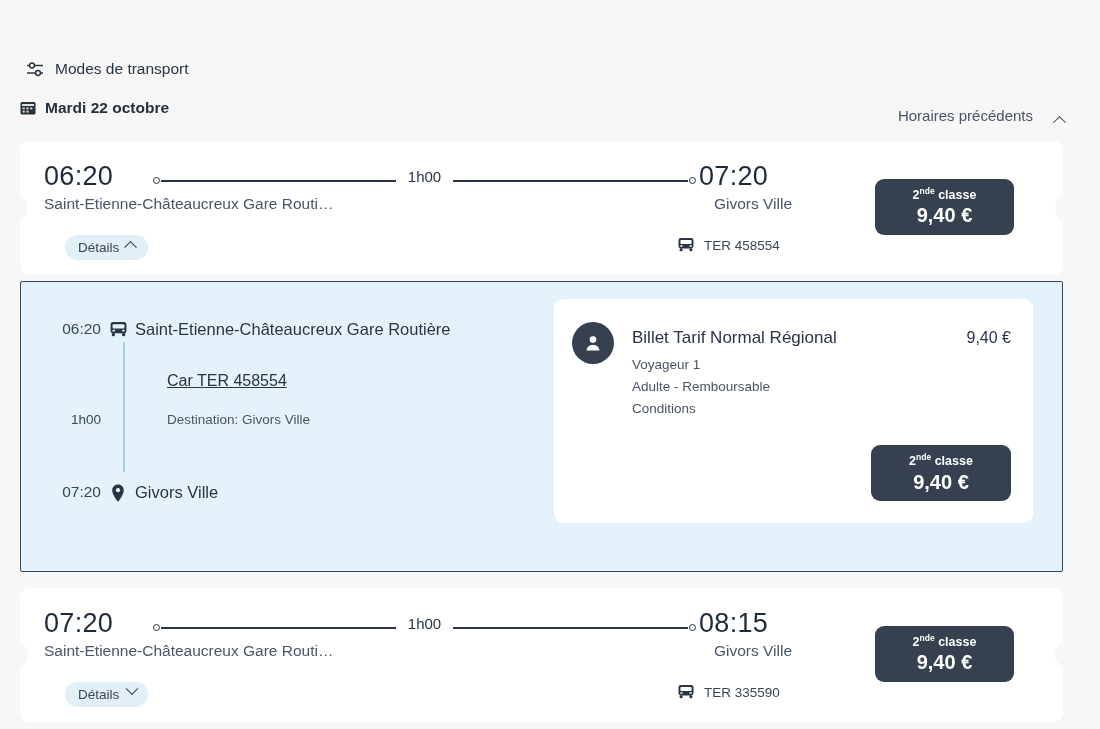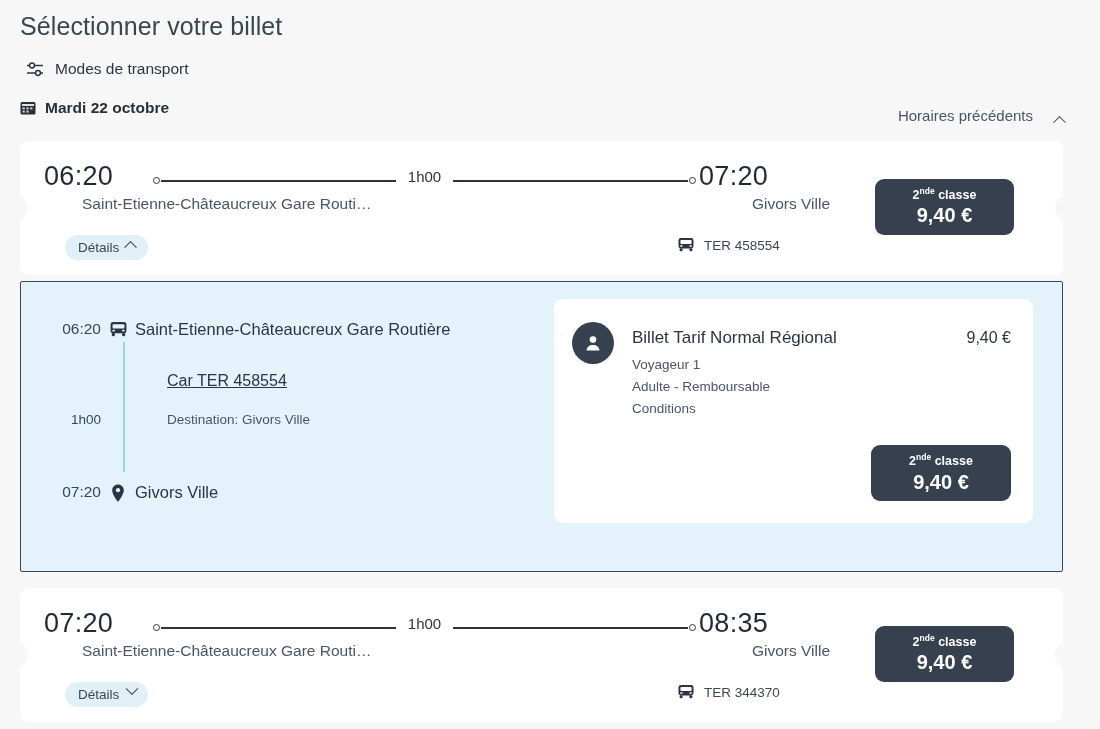--- a/index.html
+++ b/index.html
@@ -57,21 +57,21 @@
   .notch.l { left: -8px;  border-radius: 0 13px 13px 0; }
   .notch.r { right: -8px; border-radius: 13px 0 0 13px; }
 
   .dep-time, .arr-time {
     position: absolute; top: 20px;
     font-size: 27px; font-weight: 400; color: #1f2a37; letter-spacing: .3px;
   }
   .dep-time { left: 24px; }
   .arr-time { left: 679px; }
   .dep-stn, .arr-stn {
-    position: absolute; top: 54px; font-size: 15.5px; color: #4a5565; margin-left: 38px;
+    position: absolute; top: 54px; font-size: 15.5px; color: #4a5565;
   }
   .dep-stn { left: 24px; }
   .arr-stn { left: 658px; width: 150px; text-align: center; }
 
   .line-wrap { position: absolute; left: 133px; top: 34px; width: 543px; height: 12px; }
   .dot {
     position: absolute; top: 2px; width: 7px; height: 7px;
     border: 1.6px solid #2b3445; border-radius: 50%; background: #fff;
   }
   .dot.s { left: 0; }
@@ -164,21 +164,20 @@
   .offer-badge .cls sup { font-size: 8.5px; }
   .offer-badge .amt { font-size: 20px; font-weight: bold; margin-top: 2px; }
 
   svg { display: block; }
 </style>
 </head>
 <body>
 
 <div class="page">
 
-  <div class="page-title">Sélectionner votre billet</div>
 
   <div class="transport-modes">
     <span>
       <svg width="19" height="17" viewBox="0 0 19 17">
         <g stroke="#2b3445" stroke-width="1.5" fill="none">
           <line x1="1" y1="4.5" x2="17" y2="4.5"></line>
           <line x1="1" y1="12" x2="17" y2="12"></line>
         </g>
         <circle cx="6" cy="4.5" r="2.4" fill="#fff" stroke="#2b3445" stroke-width="1.5"></circle>
         <circle cx="12" cy="12" r="2.4" fill="#fff" stroke="#2b3445" stroke-width="1.5"></circle>
@@ -313,40 +312,40 @@
     <div class="dep-stn">Saint-Etienne-Châteaucreux Gare Routi…</div>
 
     <div class="line-wrap">
       <div class="dot s"></div>
       <div class="seg l"></div>
       <div class="dur">1h00</div>
       <div class="seg r"></div>
       <div class="dot e"></div>
     </div>
 
-    <div class="arr-time">08:35</div>
+    <div class="arr-time">08:15</div>
     <div class="arr-stn">Givors Ville</div>
 
     <div class="details-btn">
       <span>Détails</span>
       <span class="chev down"></span>
     </div>
 
     <div class="train-no">
       <span>
         <svg width="18" height="16" viewBox="0 0 18 16">
           <rect x="1.5" y="1" width="15" height="10.5" rx="2.4" fill="#2b3445"></rect>
           <rect x="3.4" y="3" width="11.2" height="4" rx="1" fill="#fff"></rect>
           <rect x="3.2" y="8.2" width="2.4" height="1.6" rx="0.6" fill="#fff"></rect>
           <rect x="12.4" y="8.2" width="2.4" height="1.6" rx="0.6" fill="#fff"></rect>
           <rect x="2.6" y="11.3" width="3" height="3" rx="1.1" fill="#2b3445"></rect>
           <rect x="12.4" y="11.3" width="3" height="3" rx="1.1" fill="#2b3445"></rect>
         </svg>
       </span>
-      <span>TER 344370</span>
+      <span>TER 335590</span>
     </div>
 
     <div class="price-badge">
       <div class="cls"><span>2</span><sup>nde</sup><span> classe</span></div>
       <div class="amt">9,40 €</div>
     </div>
   </div>
 
 </div>
 

